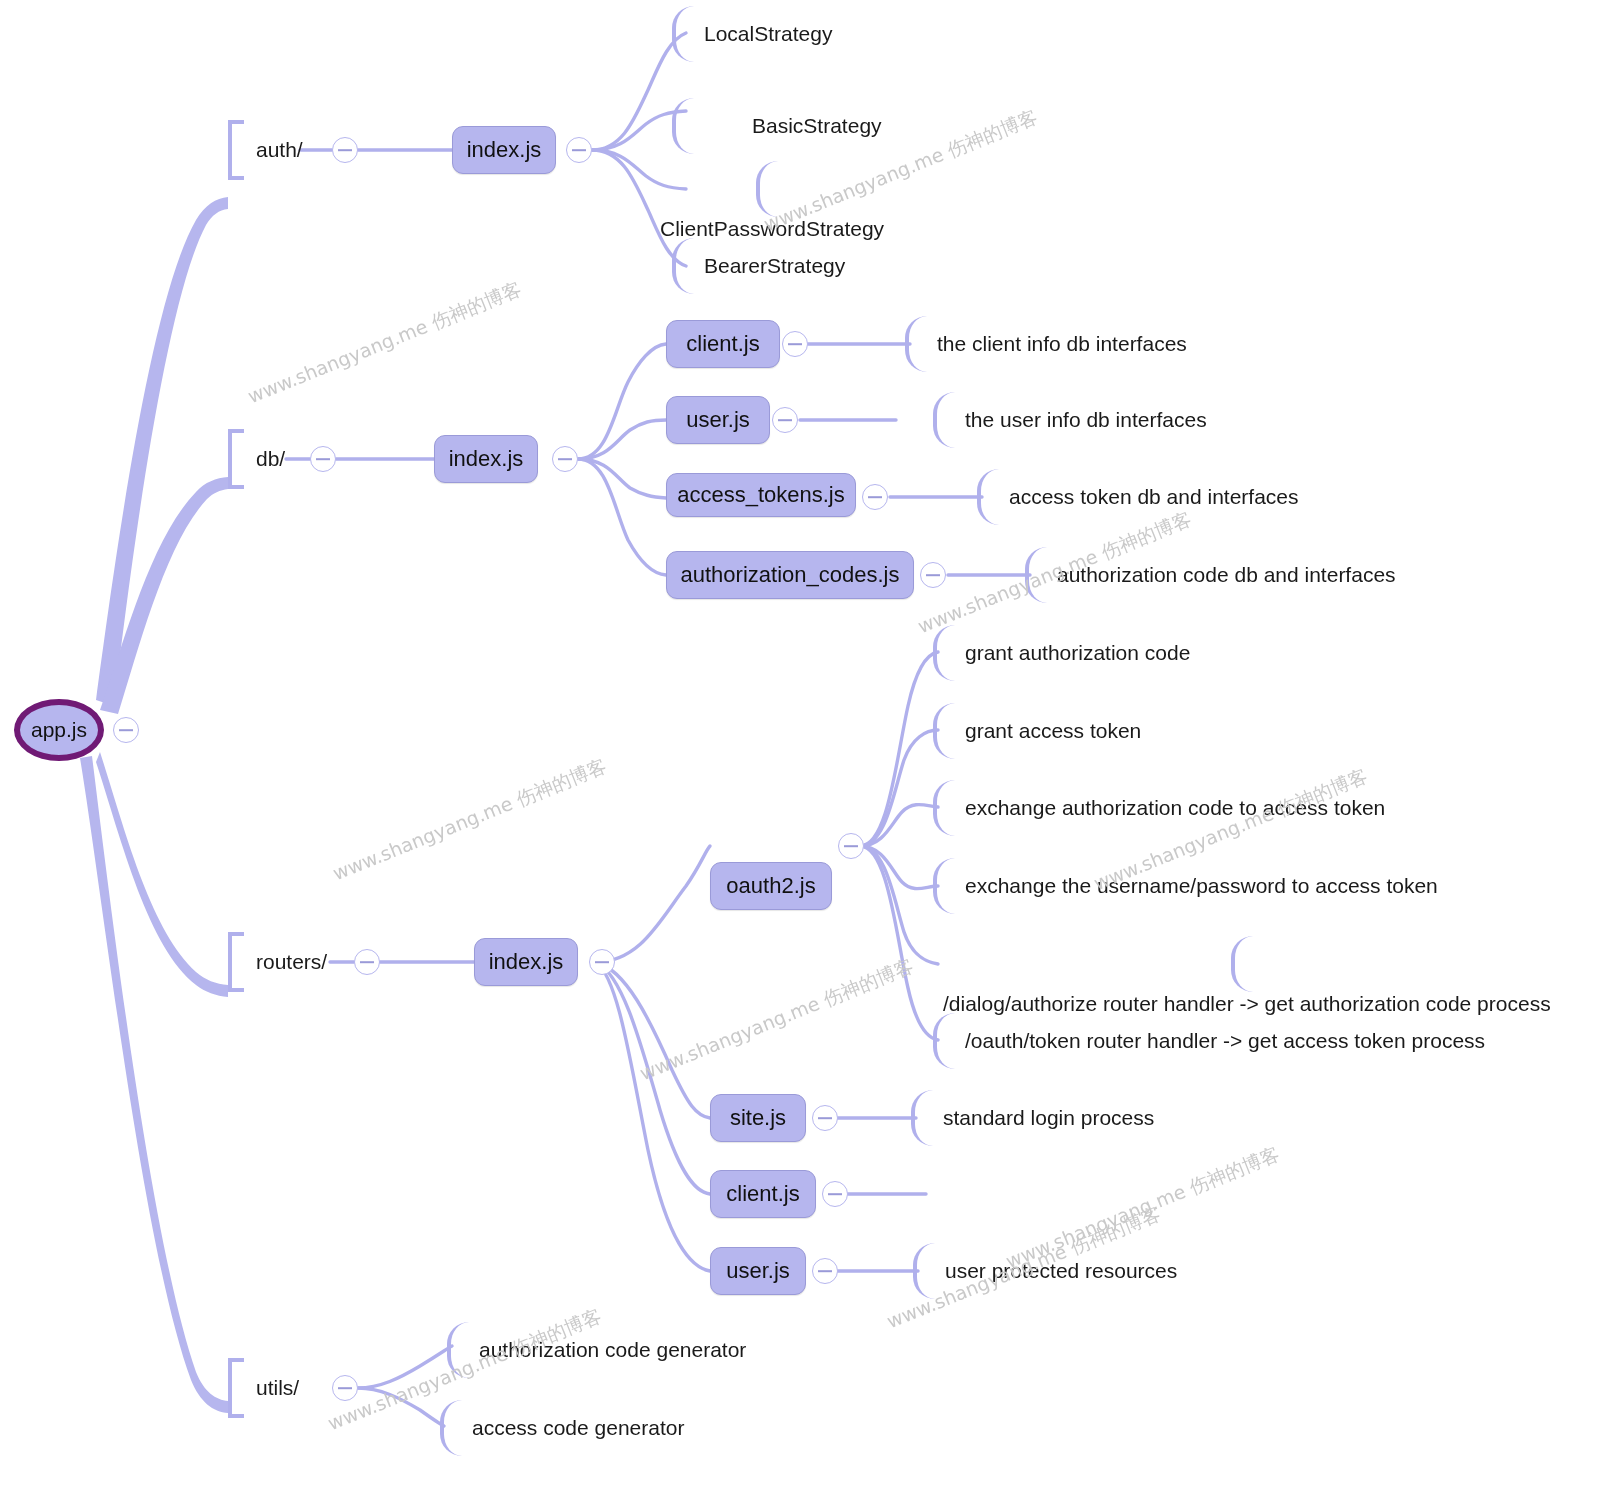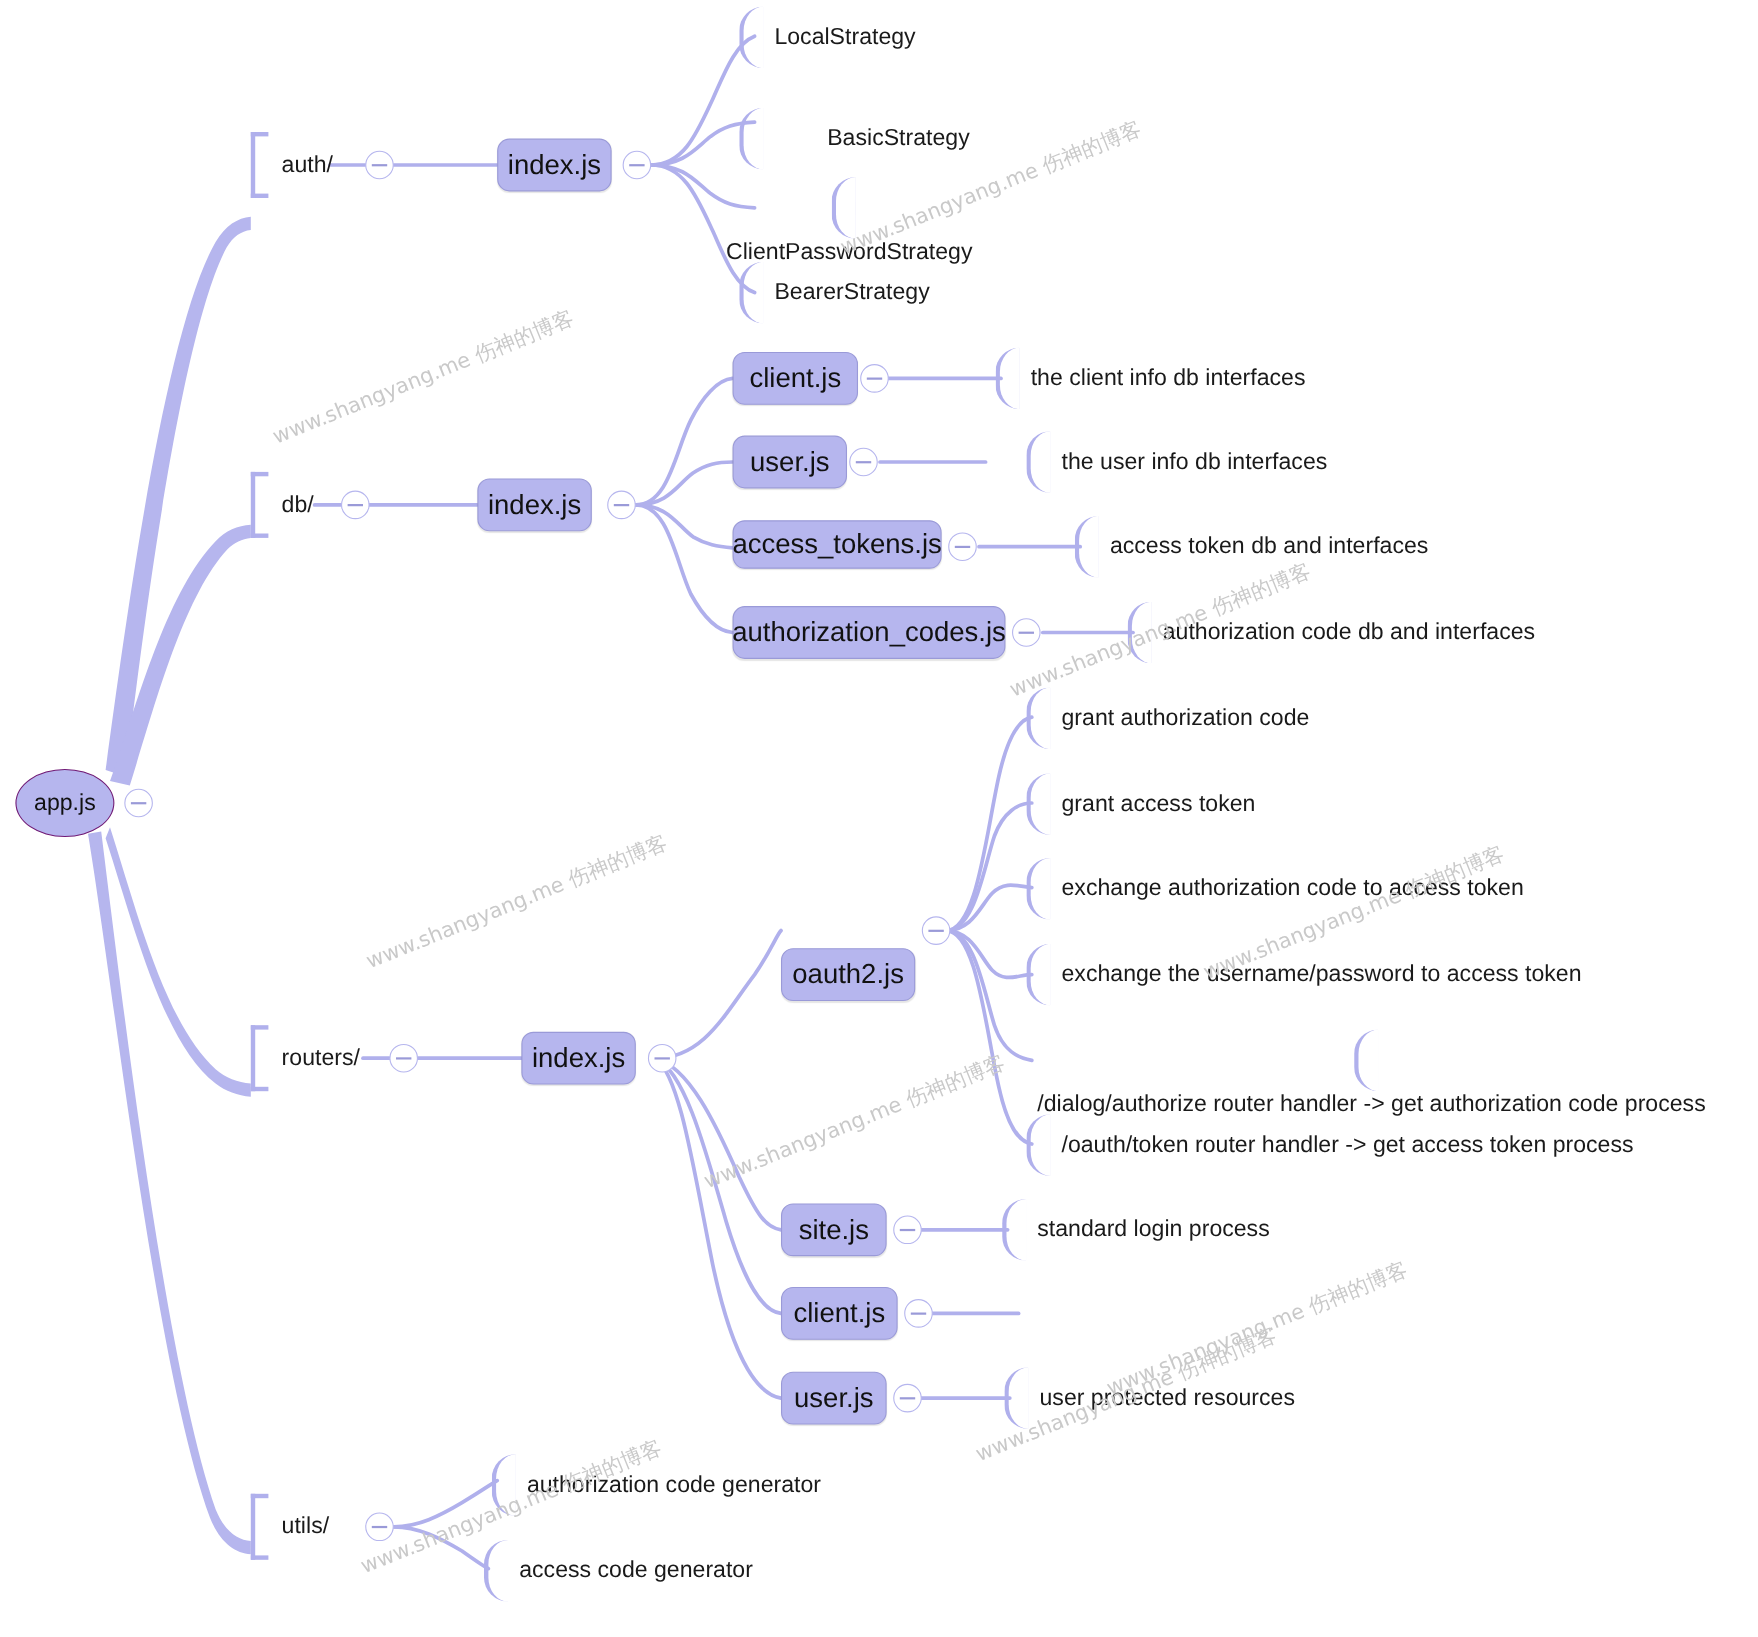--- a/index.html
+++ b/index.html
@@ -22,36 +22,36 @@
     position: absolute; left: 0; top: 0;
     width: 1598px; height: 1488px;
     pointer-events: none;
   }
 
   
   .root-node {
     position: absolute;
     display: flex; align-items: center; justify-content: center;
     background: #b6b6ee;
-    border: 1px solid #701a75;
+    border: 6px solid #701a75;
     border-radius: 50%;
     font-size: 21px;
     color: #111;
     font-weight: 500;
     z-index: 6;
   }
 
   
   .box-node {
     position: absolute;
     display: flex; align-items: center; justify-content: center;
     background: #b6b6ee;
     border: 1px solid #9a9ad8;
     border-radius: 11px;
-    font-size: 25px;
+    font-size: 22px;
     color: #111;
     white-space: nowrap;
     z-index: 5;
     box-shadow: 0 1px 1px rgba(0,0,0,0.10);
   }
 
   
   .bracket-node {
     position: absolute;
     z-index: 5;

